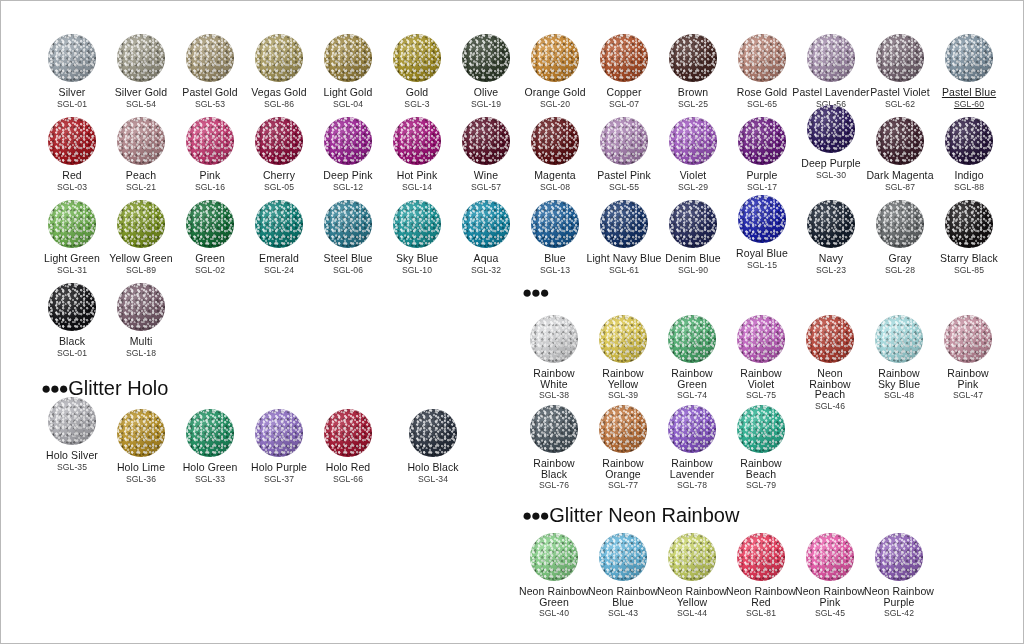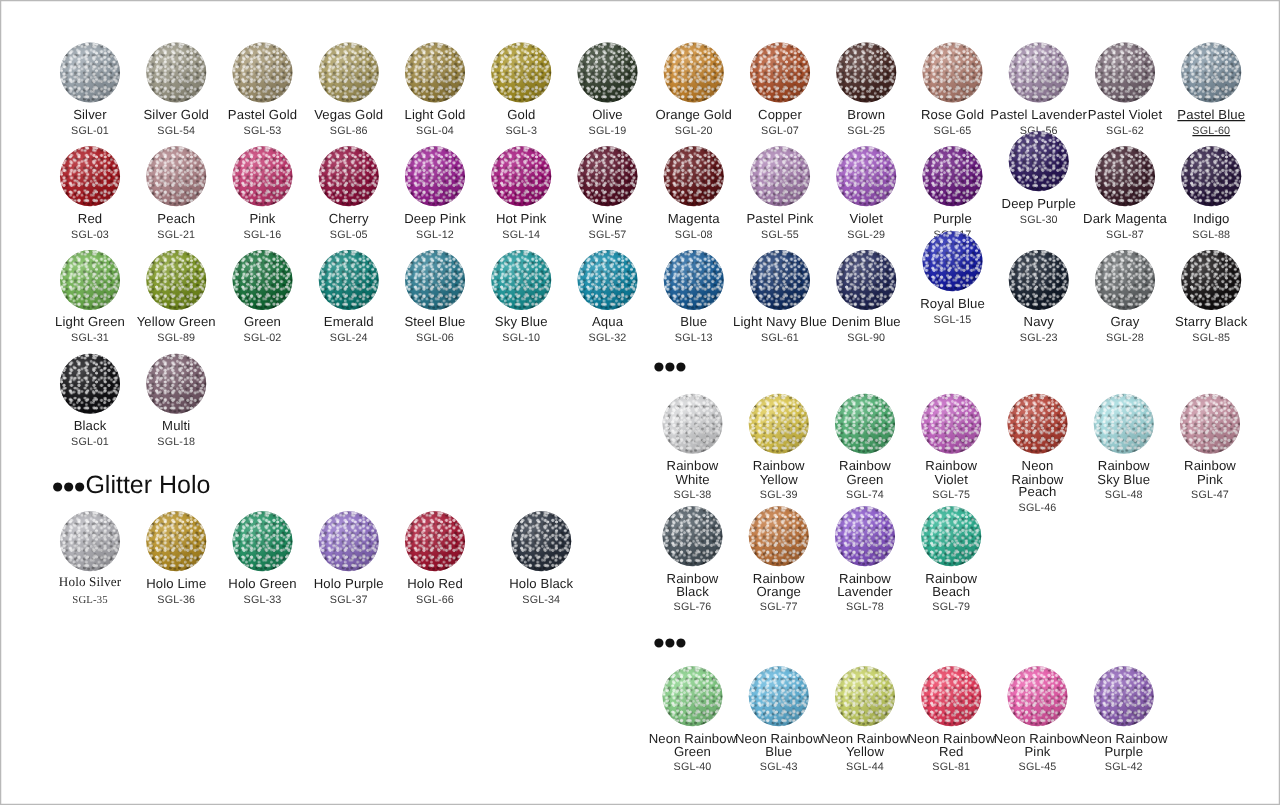--- a/index.html
+++ b/index.html
@@ -384,21 +384,21 @@
       <span class="sname">Light Navy Blue</span>
       <span class="scode">SGL-61</span>
     </div>
     <div class="swatch" style="left:644px; top:199px;">
       <div class="disc-wrap">
           <div class="disc" style="background-color: rgb(36, 42, 91);"></div>
         </div>
       <span class="sname">Denim Blue</span>
       <span class="scode">SGL-90</span>
     </div>
-    <div class="swatch" style="left:713px; top:184px;">
+    <div class="swatch" style="left:713px; top:194px;">
       <div class="disc-wrap">
           <div class="disc" style="background-color: rgb(26, 32, 173);"></div>
         </div>
       <span class="sname">Royal Blue</span>
       <span class="scode">SGL-15</span>
     </div>
     <div class="swatch" style="left:782px; top:199px;">
       <div class="disc-wrap">
           <div class="disc" style="background-color: rgb(22, 32, 47);"></div>
         </div>
@@ -435,21 +435,21 @@
       <span class="scode">SGL-18</span>
     </div>
   </div>
 
   <div class="heading" style="left:40px; top:377px;">
     <span class="bullets">●●●</span>
     <span class="heading-text">Glitter Holo</span>
   </div>
 
   <div>
-    <div class="swatch" style="left:23px; top:408px;font-family:Liberation Serif, serif;">
+    <div class="swatch" style="left:23px; top:396px;">
       <div class="disc-wrap">
           <div class="disc" style="background-color: rgb(178, 178, 184);"></div>
         </div>
       <span class="sname">Holo Silver</span>
       <span class="scode">SGL-35</span>
     </div>
     <div class="swatch" style="left:92px; top:408px;">
       <div class="disc-wrap">
           <div class="disc" style="background-color: rgb(185, 146, 38);"></div>
         </div>
@@ -578,20 +578,21 @@
           <div class="disc" style="background-color: rgb(43, 177, 145);"></div>
         </div>
       <span class="sname">Rainbow
 Beach</span>
       <span class="scode">SGL-79</span>
     </div>
   </div>
 
   <div class="heading" style="left:521px; top:504px;">
     <span class="bullets">●●●</span>
+    <span class="heading-text">Glitter Neon Rainbow</span>
   </div>
 
   <div>
     <div class="swatch" style="left:505px; top:532px;">
       <div class="disc-wrap">
           <div class="disc" style="background-color: rgb(132, 207, 134);"></div>
         </div>
       <span class="sname">Neon Rainbow
 Green</span>
       <span class="scode">SGL-40</span>

